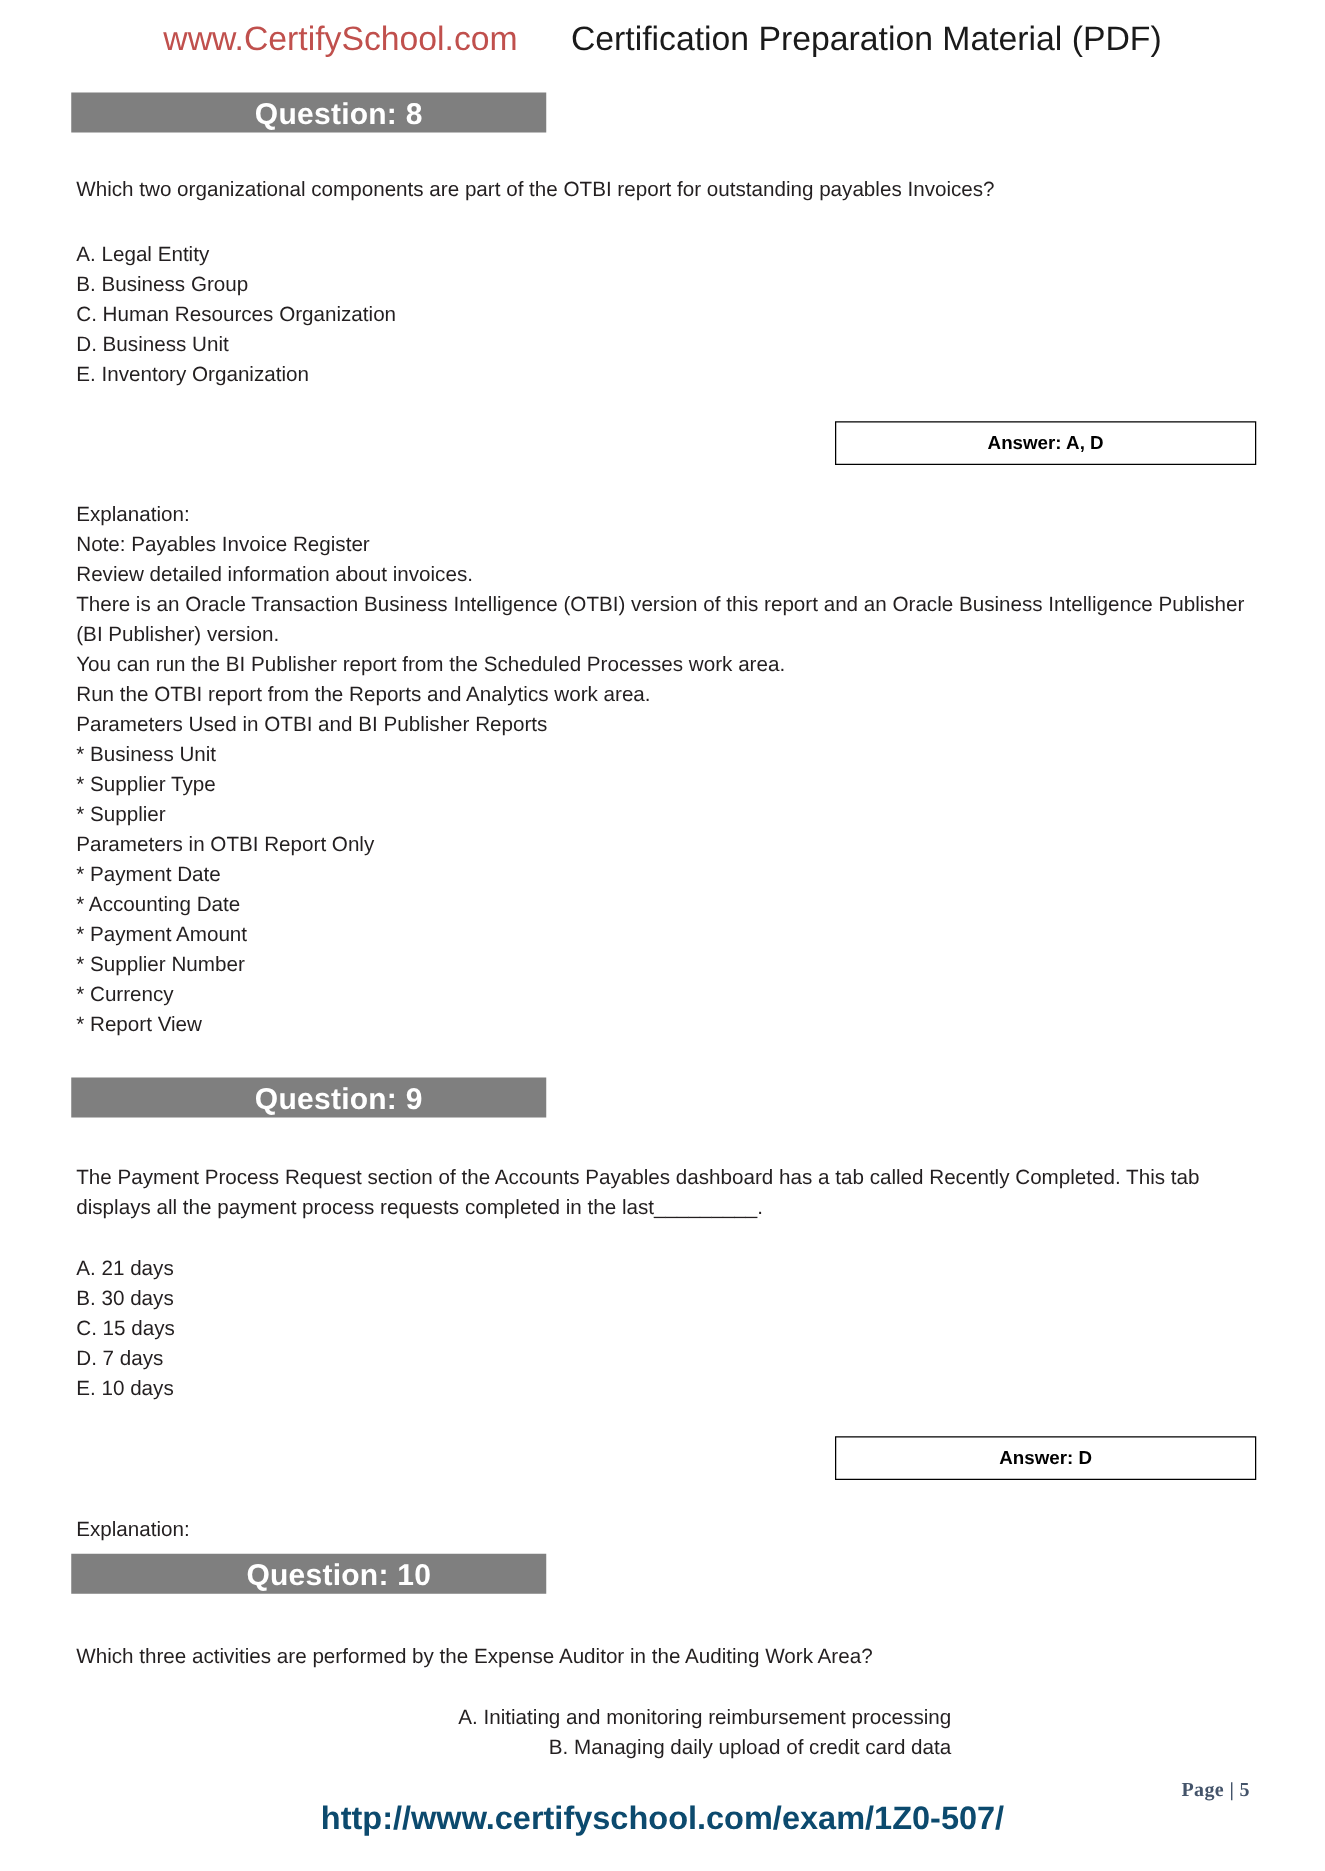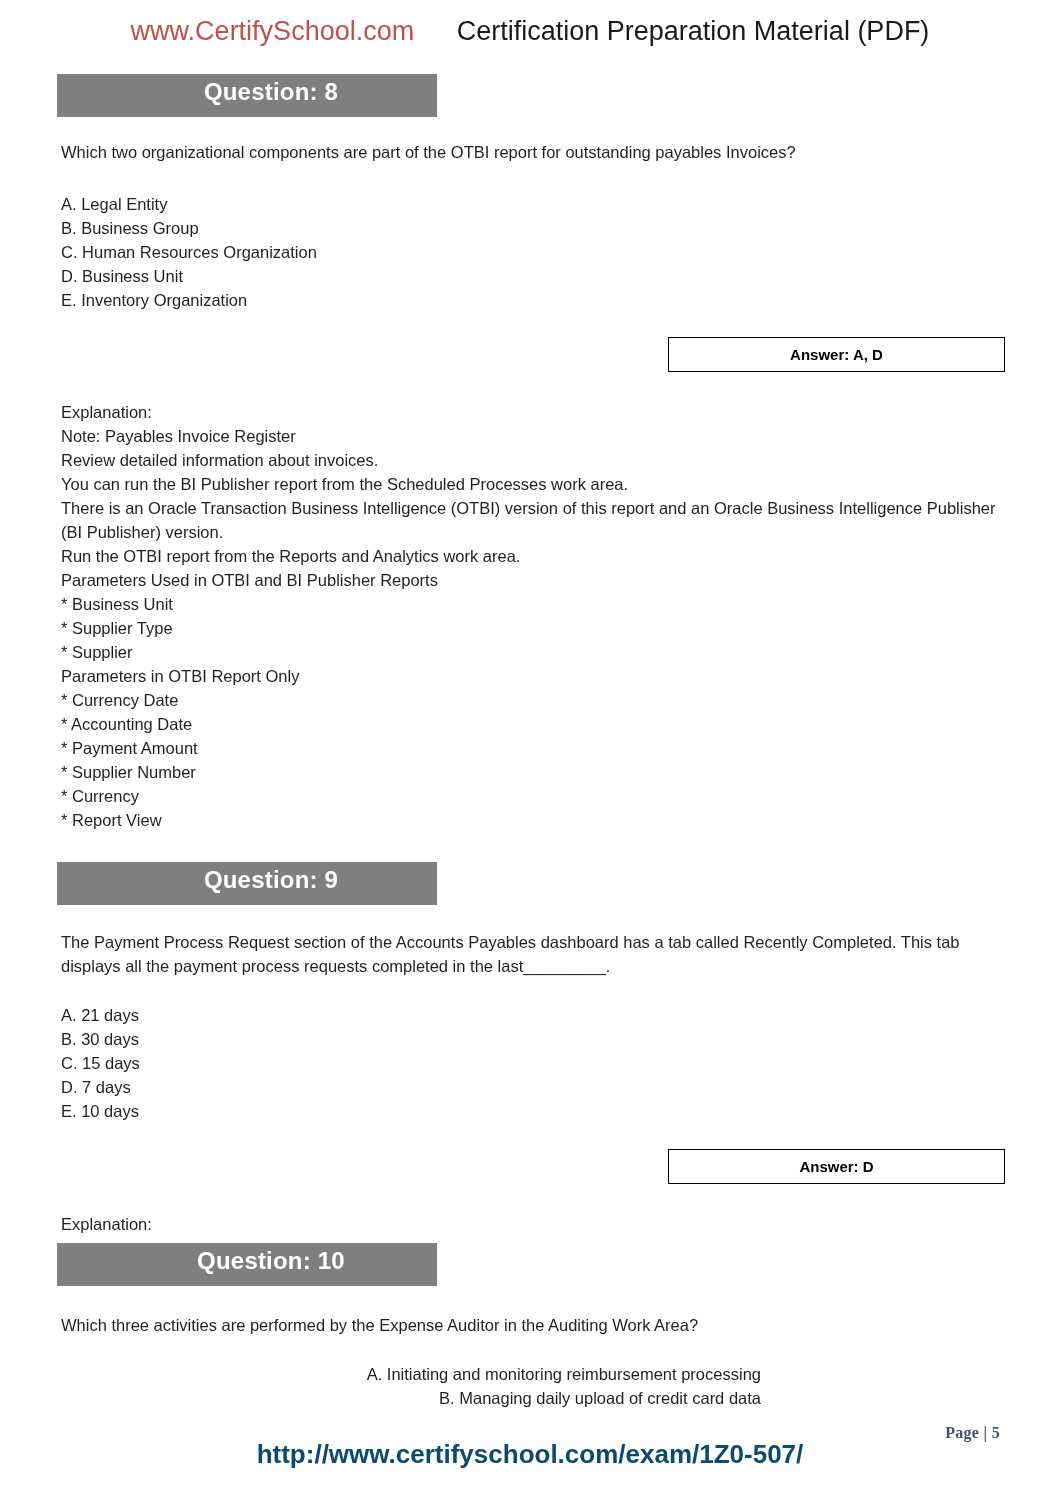--- a/index.html
+++ b/index.html
@@ -36,21 +36,21 @@
   .site-header .tagline {
     color: #1a1a1a;
     margin-left: 35px;
   }
 
   
   .q-banner {
     position: absolute;
     left: 57px;
     width: 332px;
-    height: 43px;
+    height: 32px;
     background: #7f7f7f;
     color: #ffffff;
     font-size: 24px;
     font-weight: bold;
     line-height: 35px;
     text-align: center;
     letter-spacing: 0.2px;
     padding-left: 48px;
     box-sizing: content-box;
   }
@@ -130,29 +130,29 @@
     <p>D. Business Unit</p>
     <p>E. Inventory Organization</p>
   </div>
 
   <div class="answer-box" style="top:337px;">Answer: A, D</div>
 
   <div class="body-block w-wide" style="top:400px;">
     <p>Explanation:</p>
     <p>Note: Payables Invoice Register</p>
     <p>Review detailed information about invoices.</p>
+    <p>There is an Oracle Transaction Business Intelligence (OTBI) version of this report and an Oracle Business Intelligence Publisher (BI Publisher) version.</p>
     <p>You can run the BI Publisher report from the Scheduled Processes work area.</p>
-    <p>There is an Oracle Transaction Business Intelligence (OTBI) version of this report and an Oracle Business Intelligence Publisher (BI Publisher) version.</p>
     <p>Run the OTBI report from the Reports and Analytics work area.</p>
     <p>Parameters Used in OTBI and BI Publisher Reports</p>
     <p>* Business Unit</p>
     <p>* Supplier Type</p>
     <p>* Supplier</p>
     <p>Parameters in OTBI Report Only</p>
-    <p>* Currency Date</p>
+    <p>* Payment Date</p>
     <p>* Accounting Date</p>
     <p>* Payment Amount</p>
     <p>* Supplier Number</p>
     <p>* Currency</p>
     <p>* Report View</p>
   </div>
 
   <div class="q-banner" style="top:862px;">Question: 9</div>
 
   <div class="body-block w-wide" style="top:930px;">

